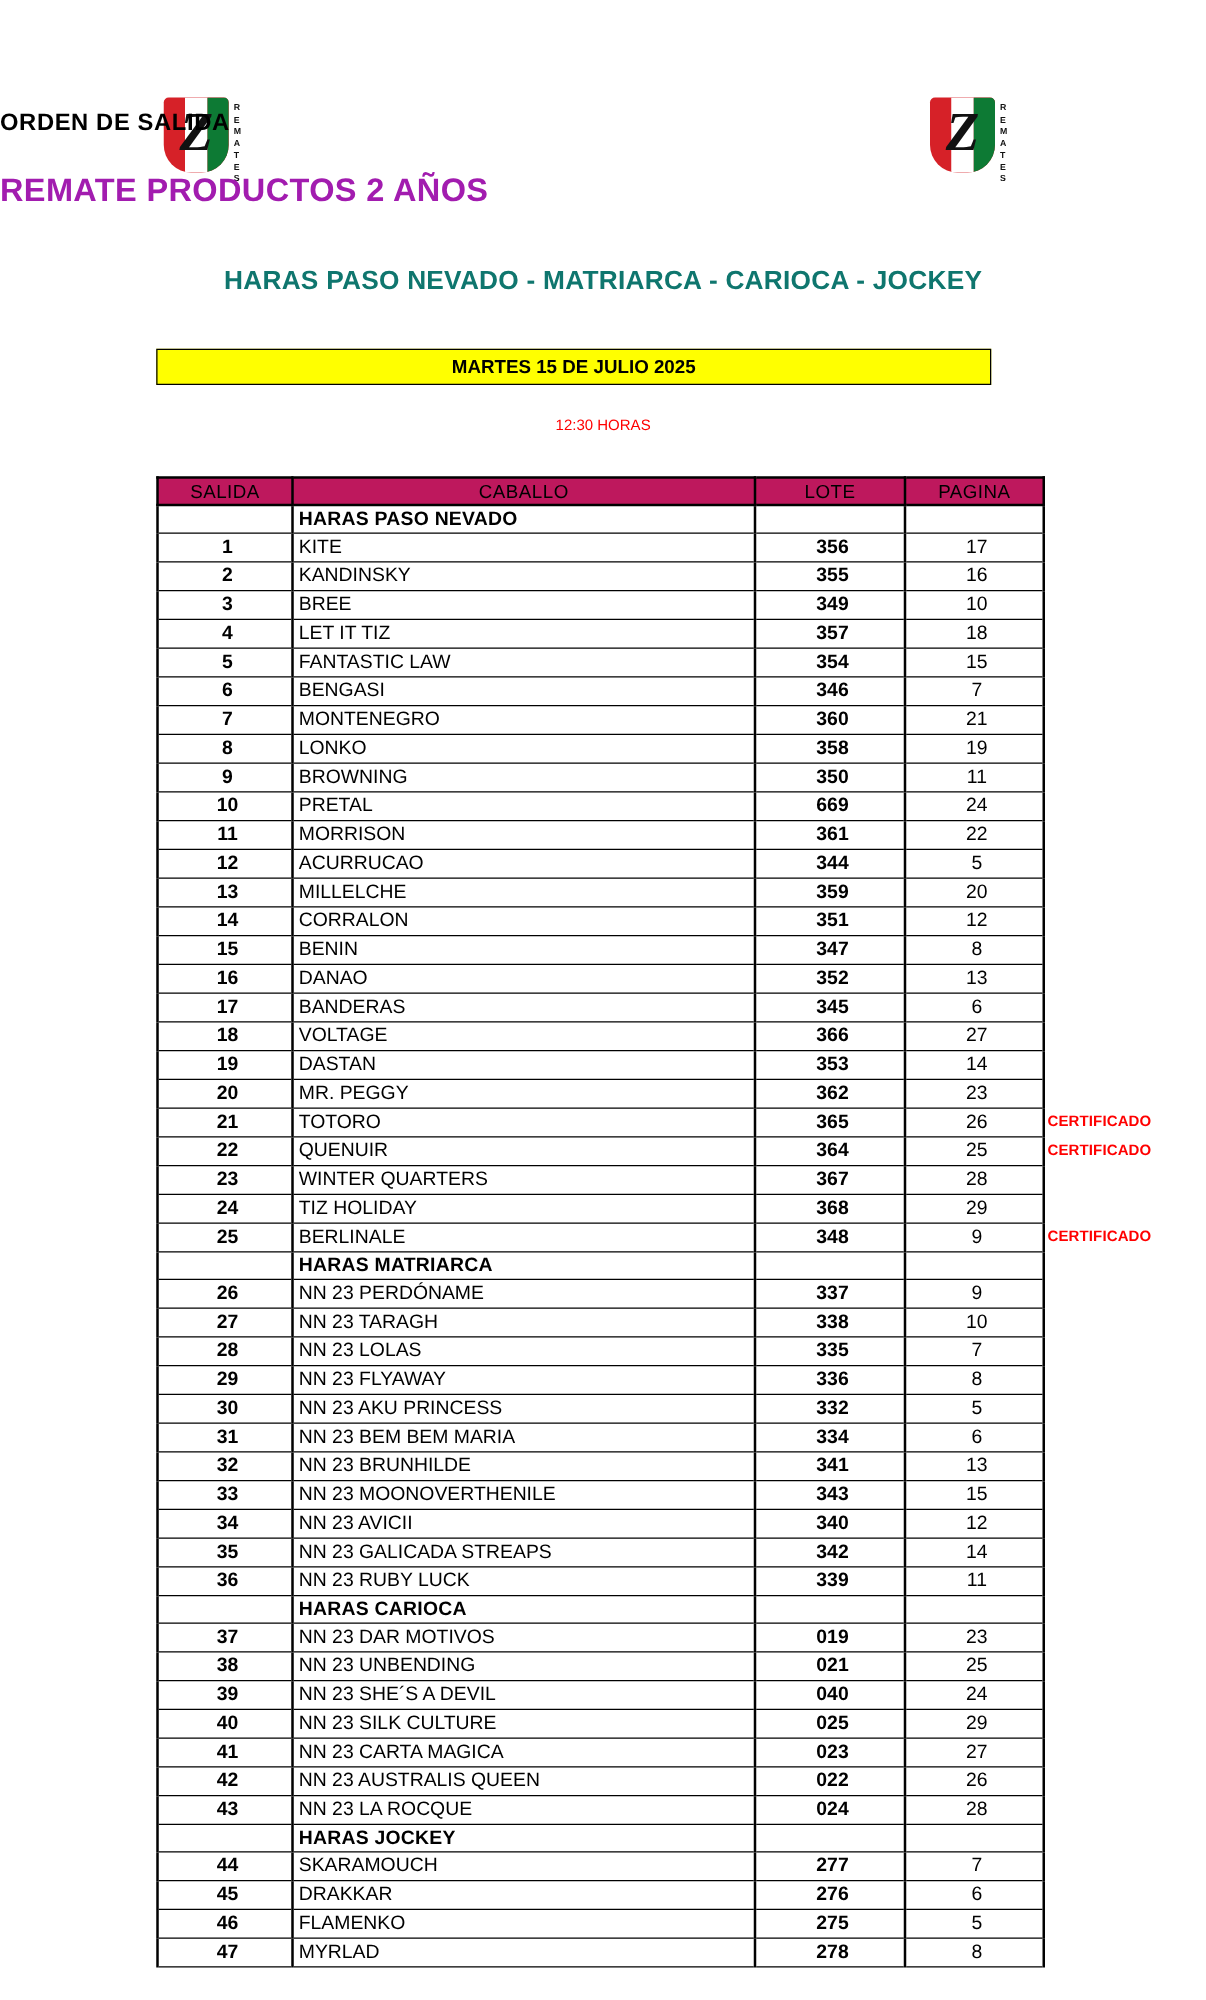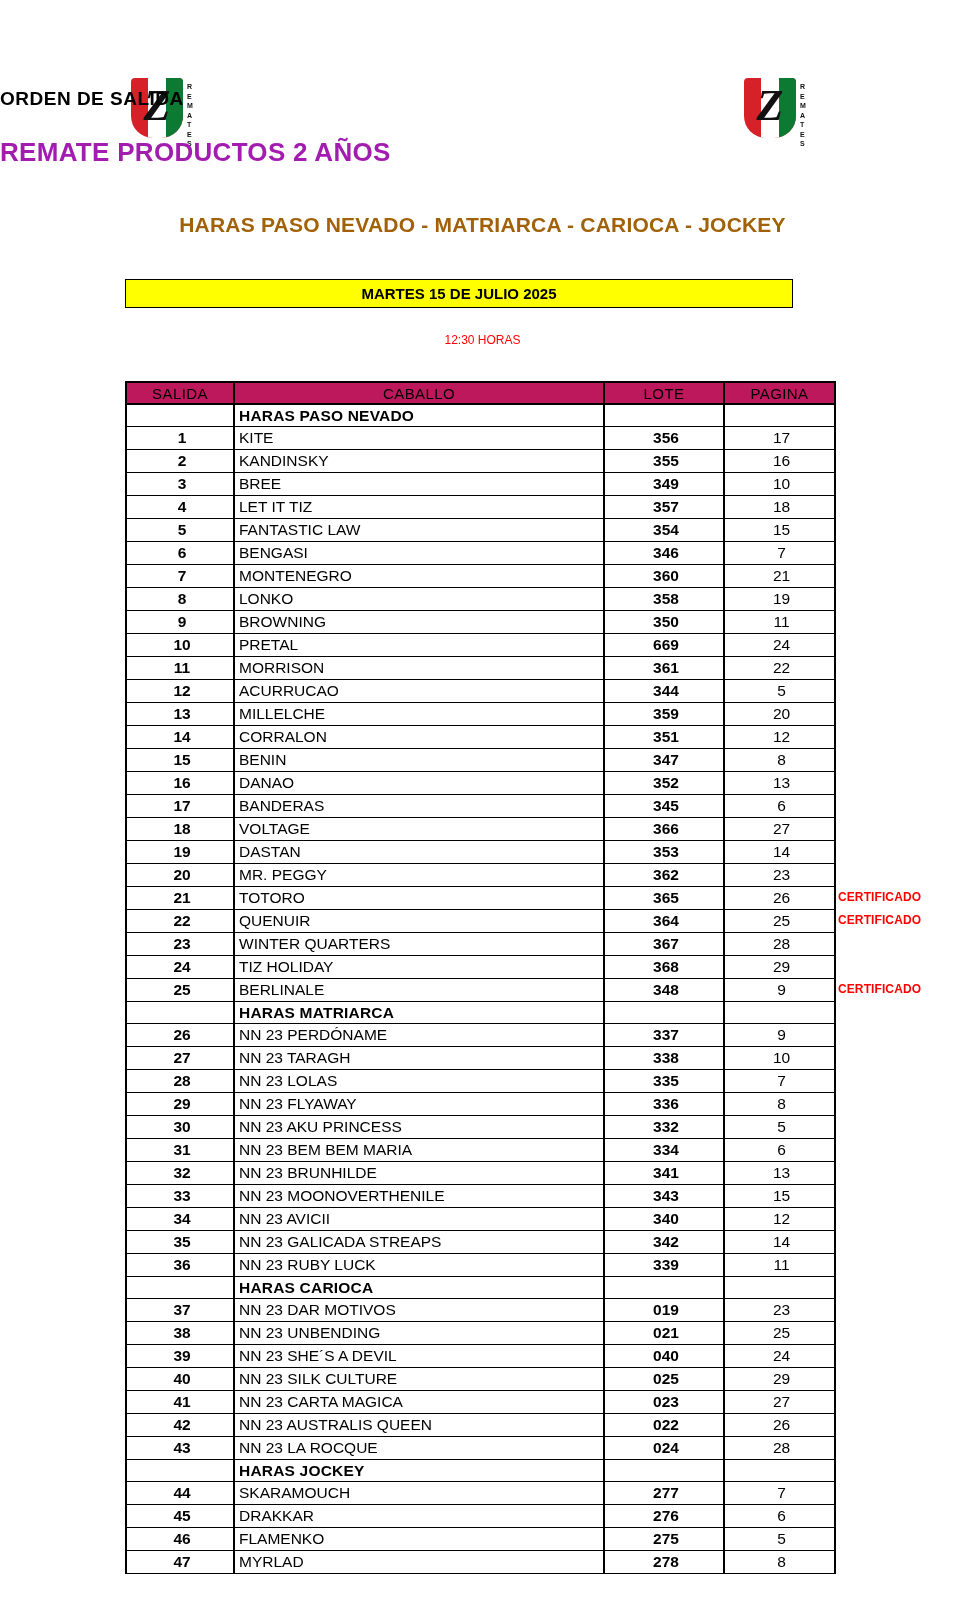--- a/index.html
+++ b/index.html
@@ -104,21 +104,21 @@
   }
 
   .subtitle {
     position: absolute;
     left: 0;
     top: 213px;
     width: 965px;
     text-align: center;
     font-size: 21px;
     font-weight: bold;
-    color: #a16207;
+    color: #0f766e;
     letter-spacing: 0.2px;
   }
 
   .date-bar {
     position: absolute;
     left: 125px;
     top: 279px;
     width: 668px;
     height: 29px;
     background: #ffff00;

